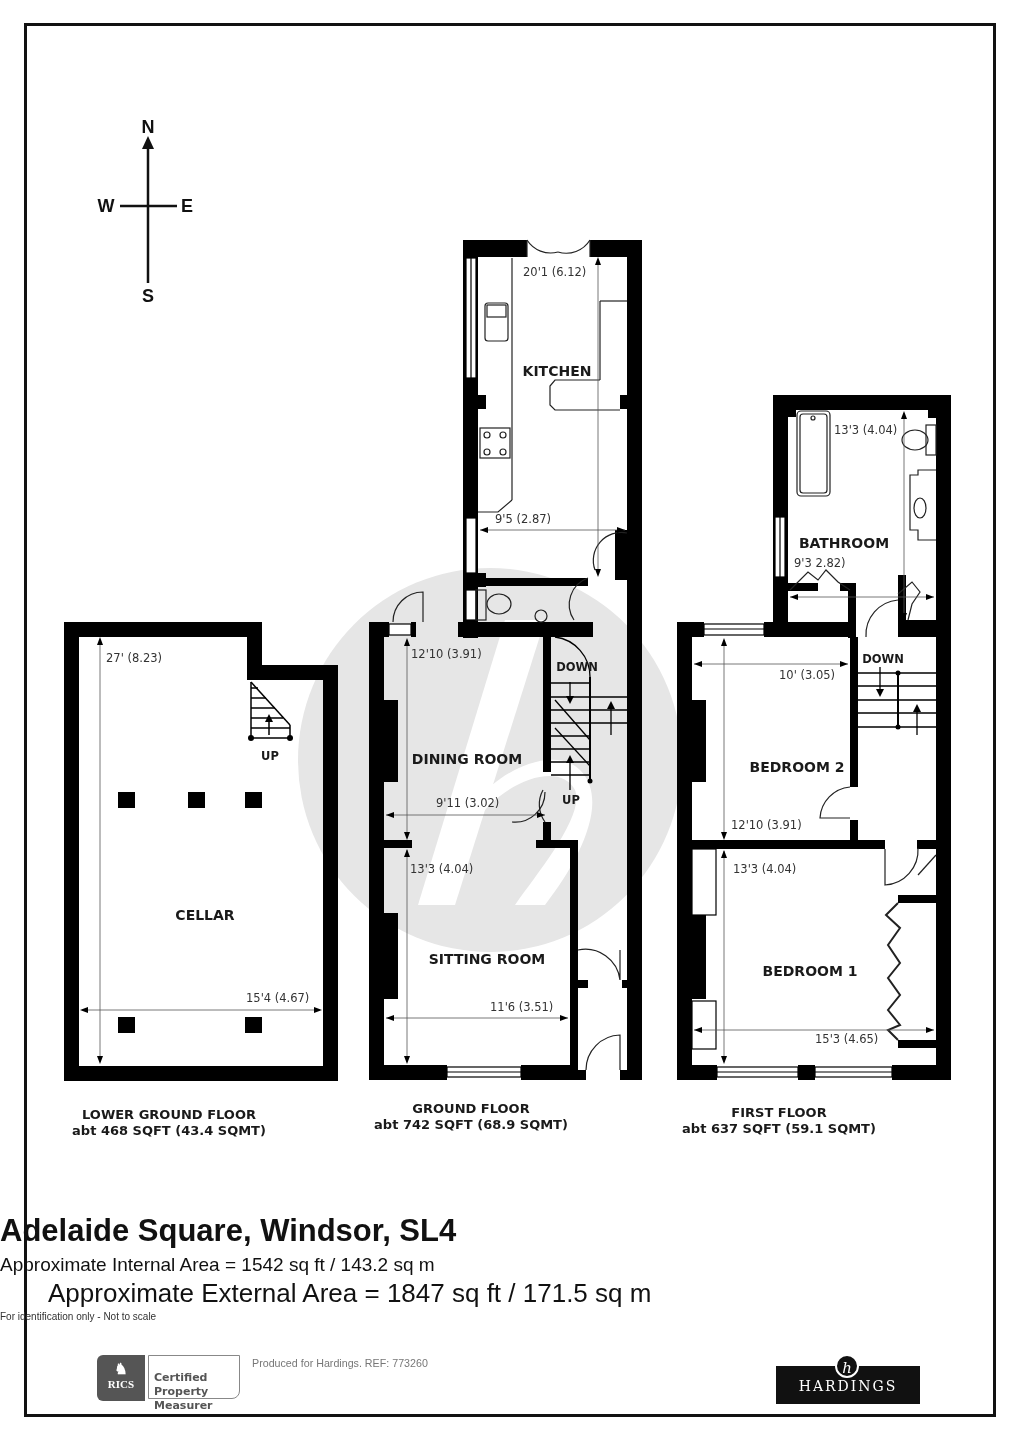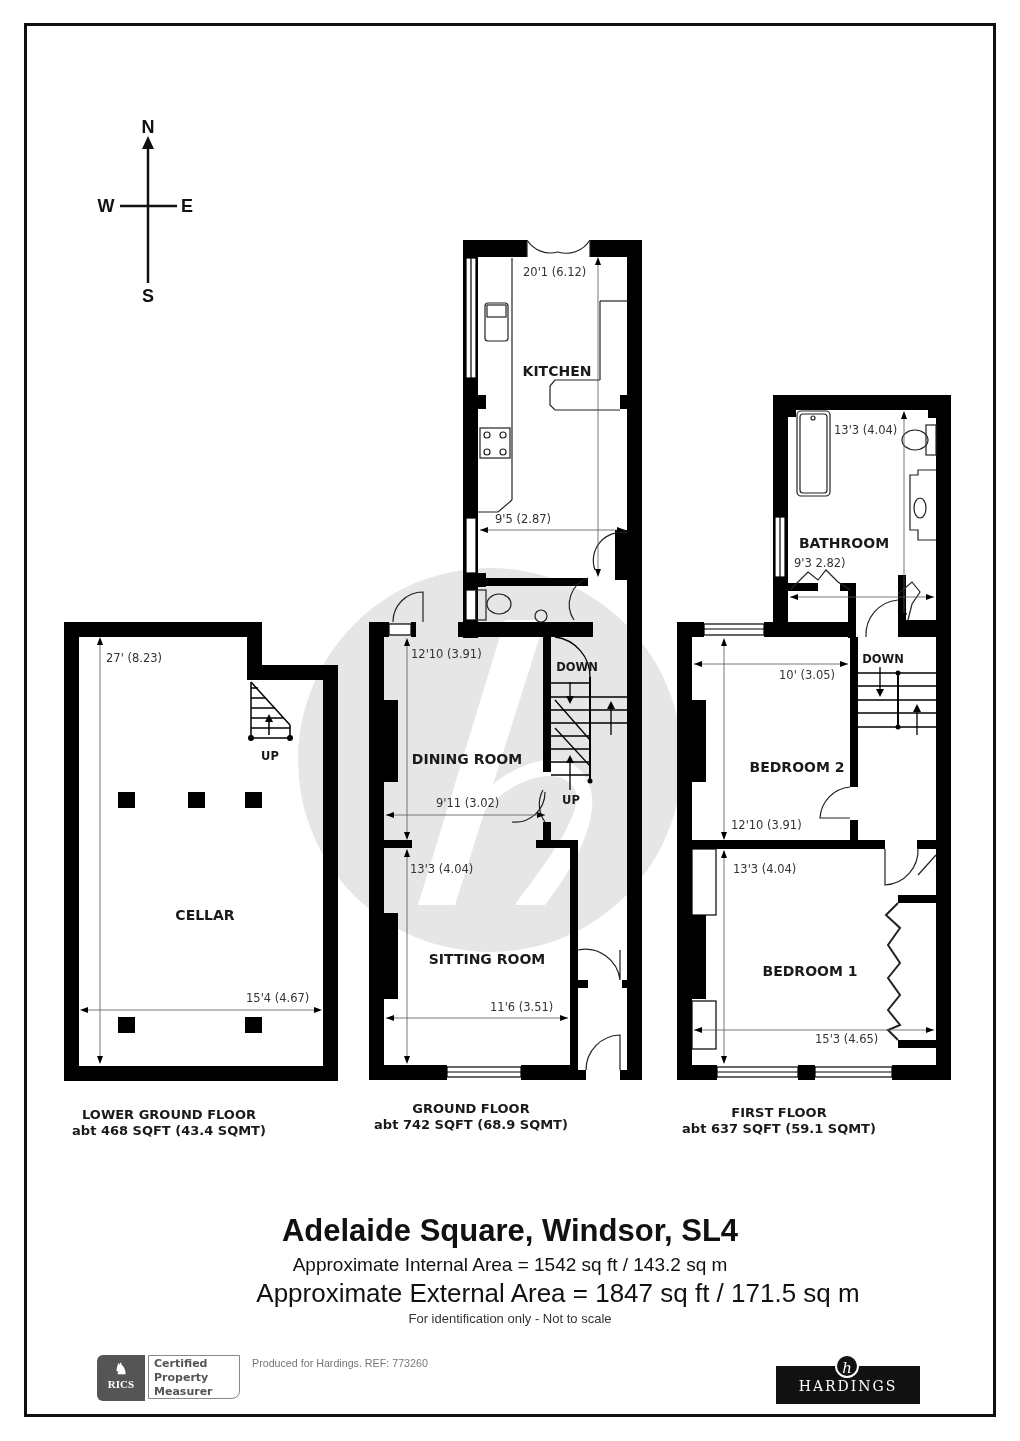--- a/index.html
+++ b/index.html
@@ -5,29 +5,29 @@
   html, body { margin: 0; padding: 0; background: #ffffff; }
   body { width: 1020px; height: 1441px; position: relative; overflow: hidden; font-family: "DejaVu Sans", sans-serif; }
   #plan { position: absolute; left: 0; top: 0; }
   .frame { position: absolute; left: 24px; top: 23px; width: 972px; height: 1394px; border: 3px solid #111; box-sizing: border-box; }
   .lbl { position: absolute; font-family: "DejaVu Sans", sans-serif; font-weight: bold; color: #1a1a1a; white-space: nowrap; }
   .room { font-size: 14px; transform: translateX(-50%); margin-top: 23px; }
   .dim { position: absolute; font-family: "DejaVu Sans", sans-serif; font-size: 11.5px; color: #333; white-space: nowrap; }
   .stair { font-size: 11.5px; transform: translateX(-50%); }
   .compass { position: absolute; font-family: "Liberation Sans", sans-serif; font-weight: bold; font-size: 18px; color: #111; transform: translate(-50%, -50%); }
   .floor-caption { position: absolute; text-align: center; font-family: "DejaVu Sans", sans-serif; font-weight: bold; font-size: 13px; line-height: 16px; color: #1a1a1a; transform: translateX(-50%); white-space: nowrap; }
-  .title { position: absolute; left: 0; width: 1020px; text-align: center; font-family: "Liberation Sans", sans-serif; color: #111; }
+  .title { position: absolute; left: 0; width: 1020px; font-family: "Liberation Sans", sans-serif; color: #111; }
   .title-main { top: 1213px; font-size: 31px; font-weight: bold; }
   .title-int { top: 1254px; font-size: 19px; }
   .title-ext { top: 1278px; font-size: 26px; padding-left: 48px; }
-  .title-note { top: 1311px; font-size: 13px; color: #333; }
+  .title-note { top: 1311px; font-size: 10px; color: #333; }
   .rics { position: absolute; left: 97px; top: 1355px; width: 145px; height: 46px; }
   .rics-left { position: absolute; left: 0; top: 0; width: 48px; height: 46px; background: #555; border-radius: 6px 0 0 6px; color: #fff; font-family: "Liberation Serif", serif; font-weight: bold; font-size: 11px; text-align: center; }
   .rics-left .lion { display: block; font-size: 15px; margin-top: 5px; line-height: 18px; }
-  .rics-right { position: absolute; left: 51px; top: 0; width: 92px; height: 44px; border: 1px solid #888; border-radius: 0 0 8px 0; font-family: "DejaVu Sans", sans-serif; font-weight: bold; font-size: 11px; line-height: 14px; color: #555; padding: 1px 0 0 5px; box-sizing: border-box; }
+  .rics-right { position: absolute; left: 51px; top: 0; width: 92px; height: 44px; border: 1px solid #888; border-radius: 0 0 8px 0; font-family: "DejaVu Sans", sans-serif; font-weight: bold; font-size: 11px; line-height: 14px; color: #555; padding: 15px 0 0 5px; box-sizing: border-box; }
   .legal { position: absolute; left: 252px; top: 1356px; font-family: "Liberation Sans", sans-serif; font-size: 10.7px; line-height: 14px; color: #777; white-space: nowrap; }
   .hardings { position: absolute; left: 776px; top: 1354px; width: 144px; height: 51px; }
   .hardings-box { position: absolute; left: 0; top: 12px; width: 144px; height: 38px; background: #111; color: #fff; font-family: "DejaVu Serif", serif; font-size: 14px; letter-spacing: 2px; text-align: center; line-height: 40px; }
   .hardings-mark { position: absolute; left: 59px; top: 0; width: 24px; height: 24px; border-radius: 50%; background: #111; border: 2px solid #fff; color: #fff; font-family: "DejaVu Serif", serif; font-style: italic; font-size: 15px; text-align: center; line-height: 24px; box-sizing: border-box; }
 </style>
 </head>
 <body>
 
 <div class="frame"></div>
 

